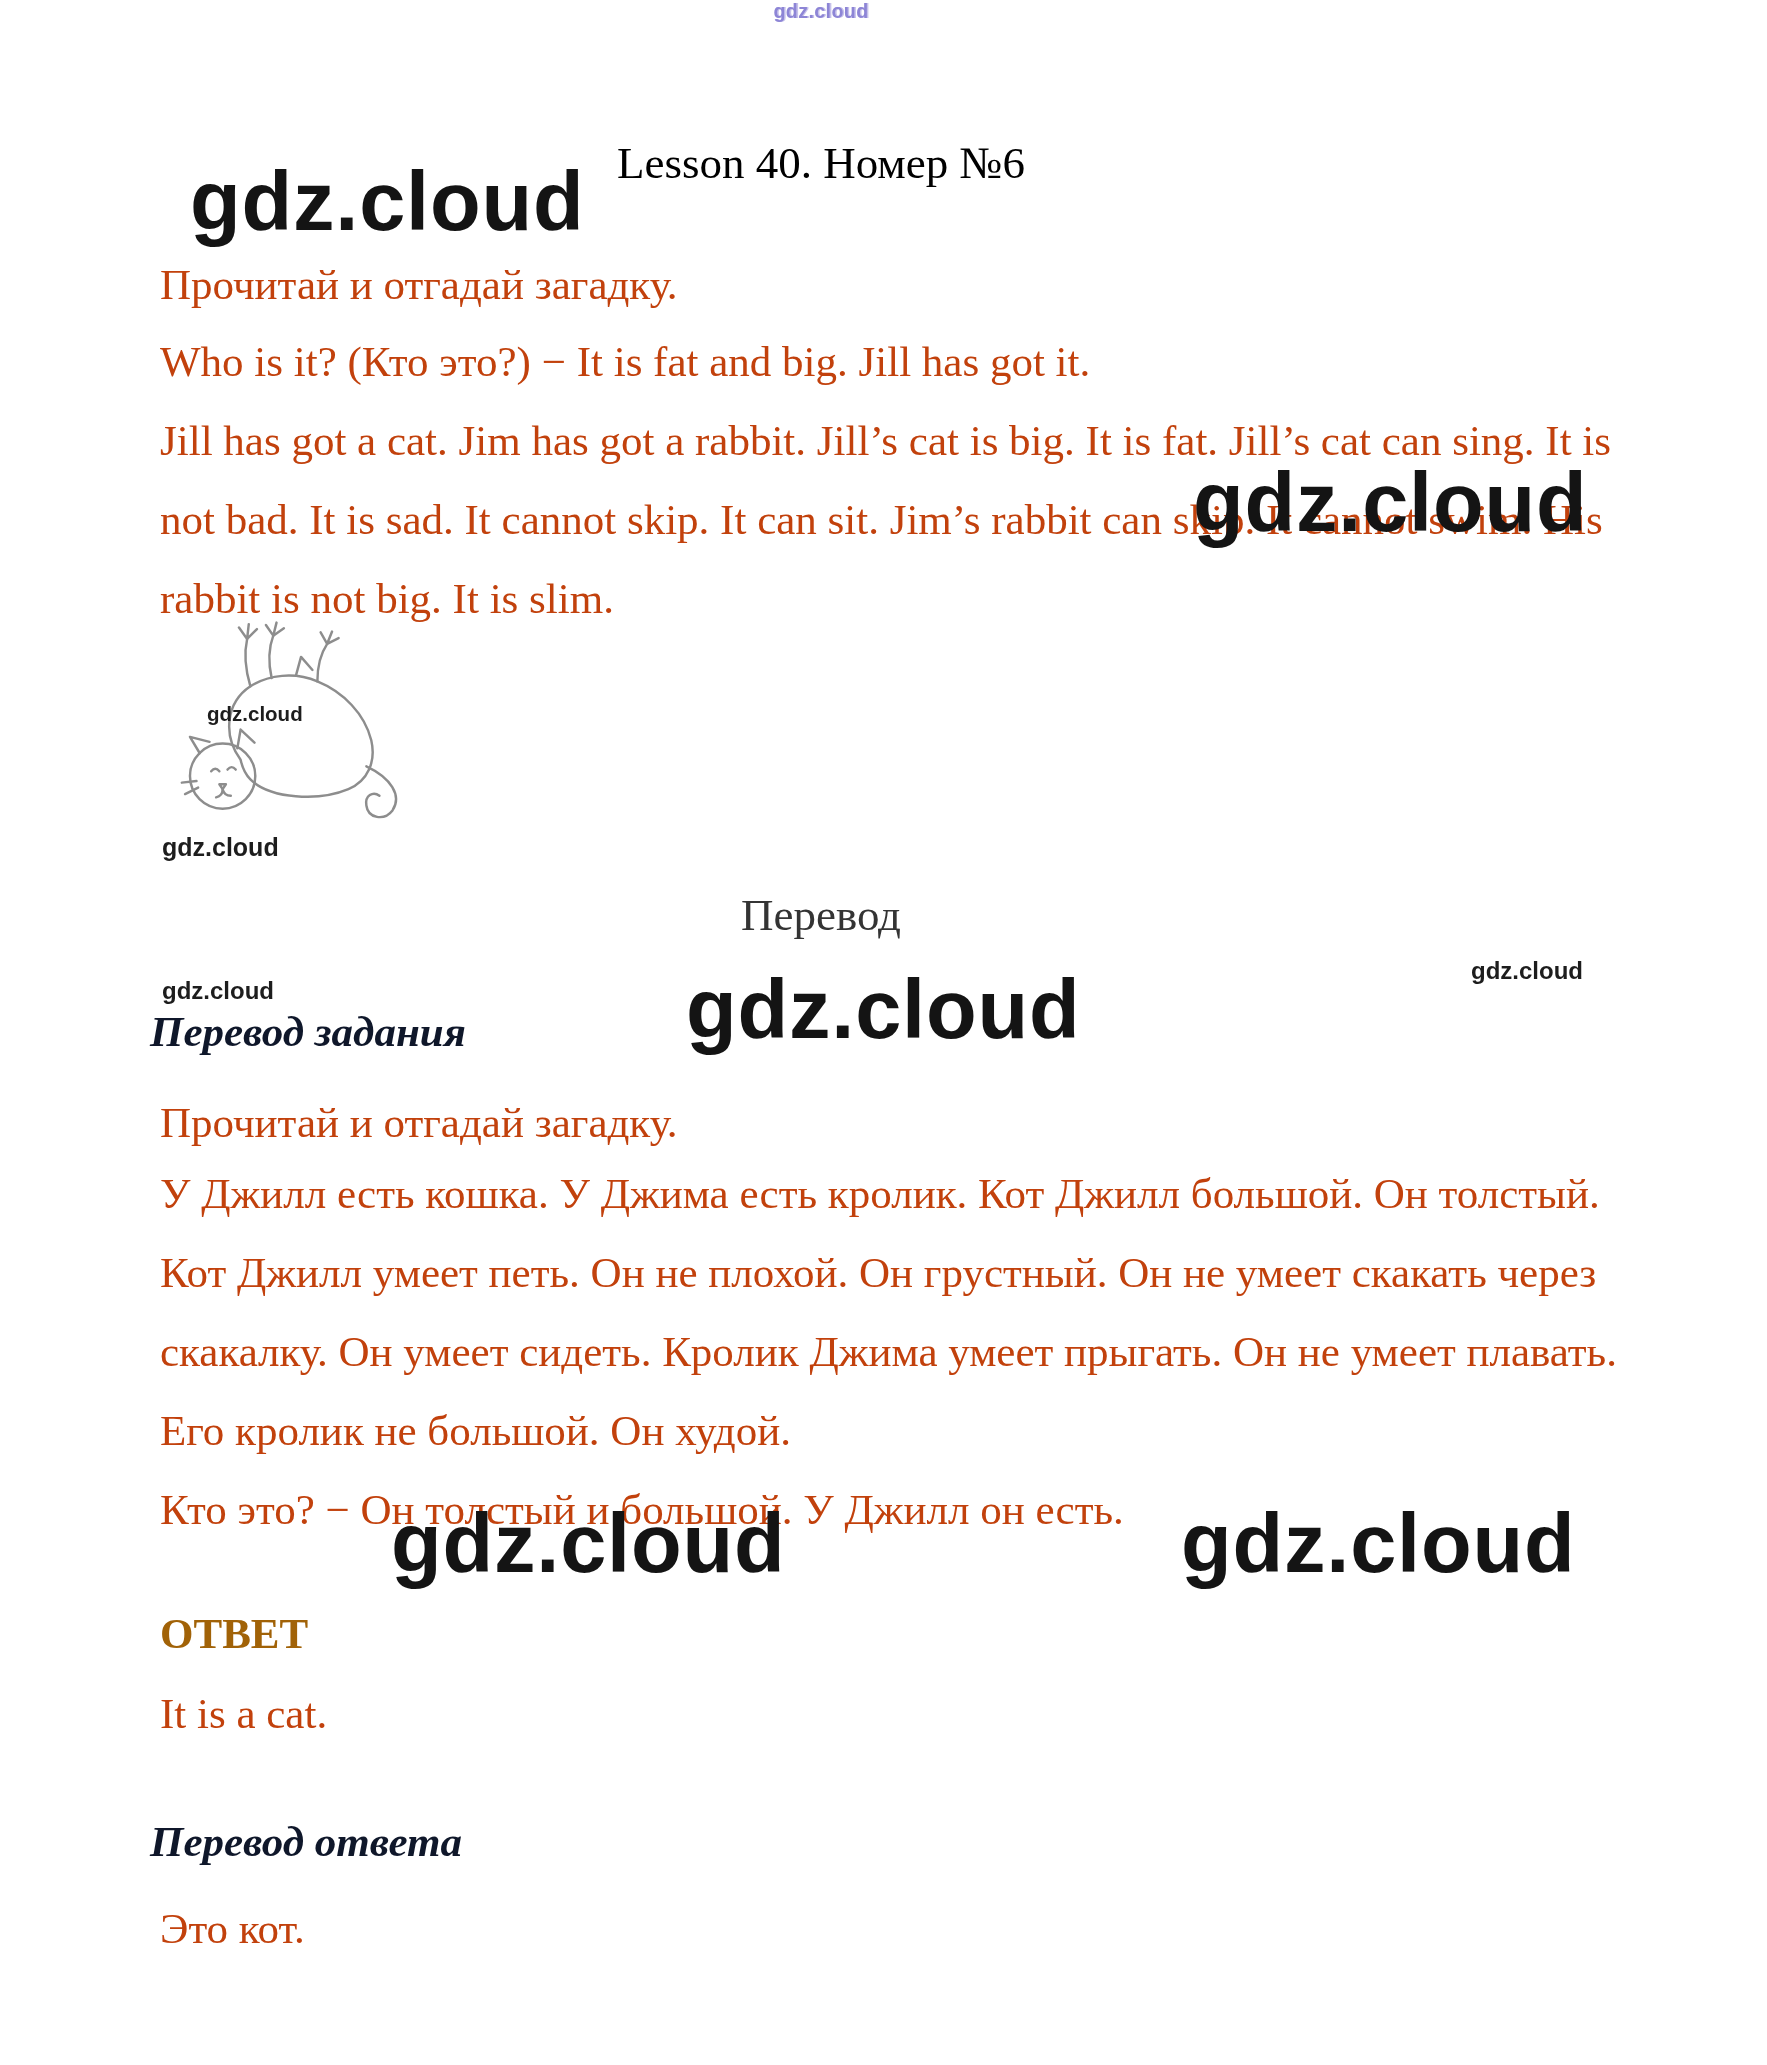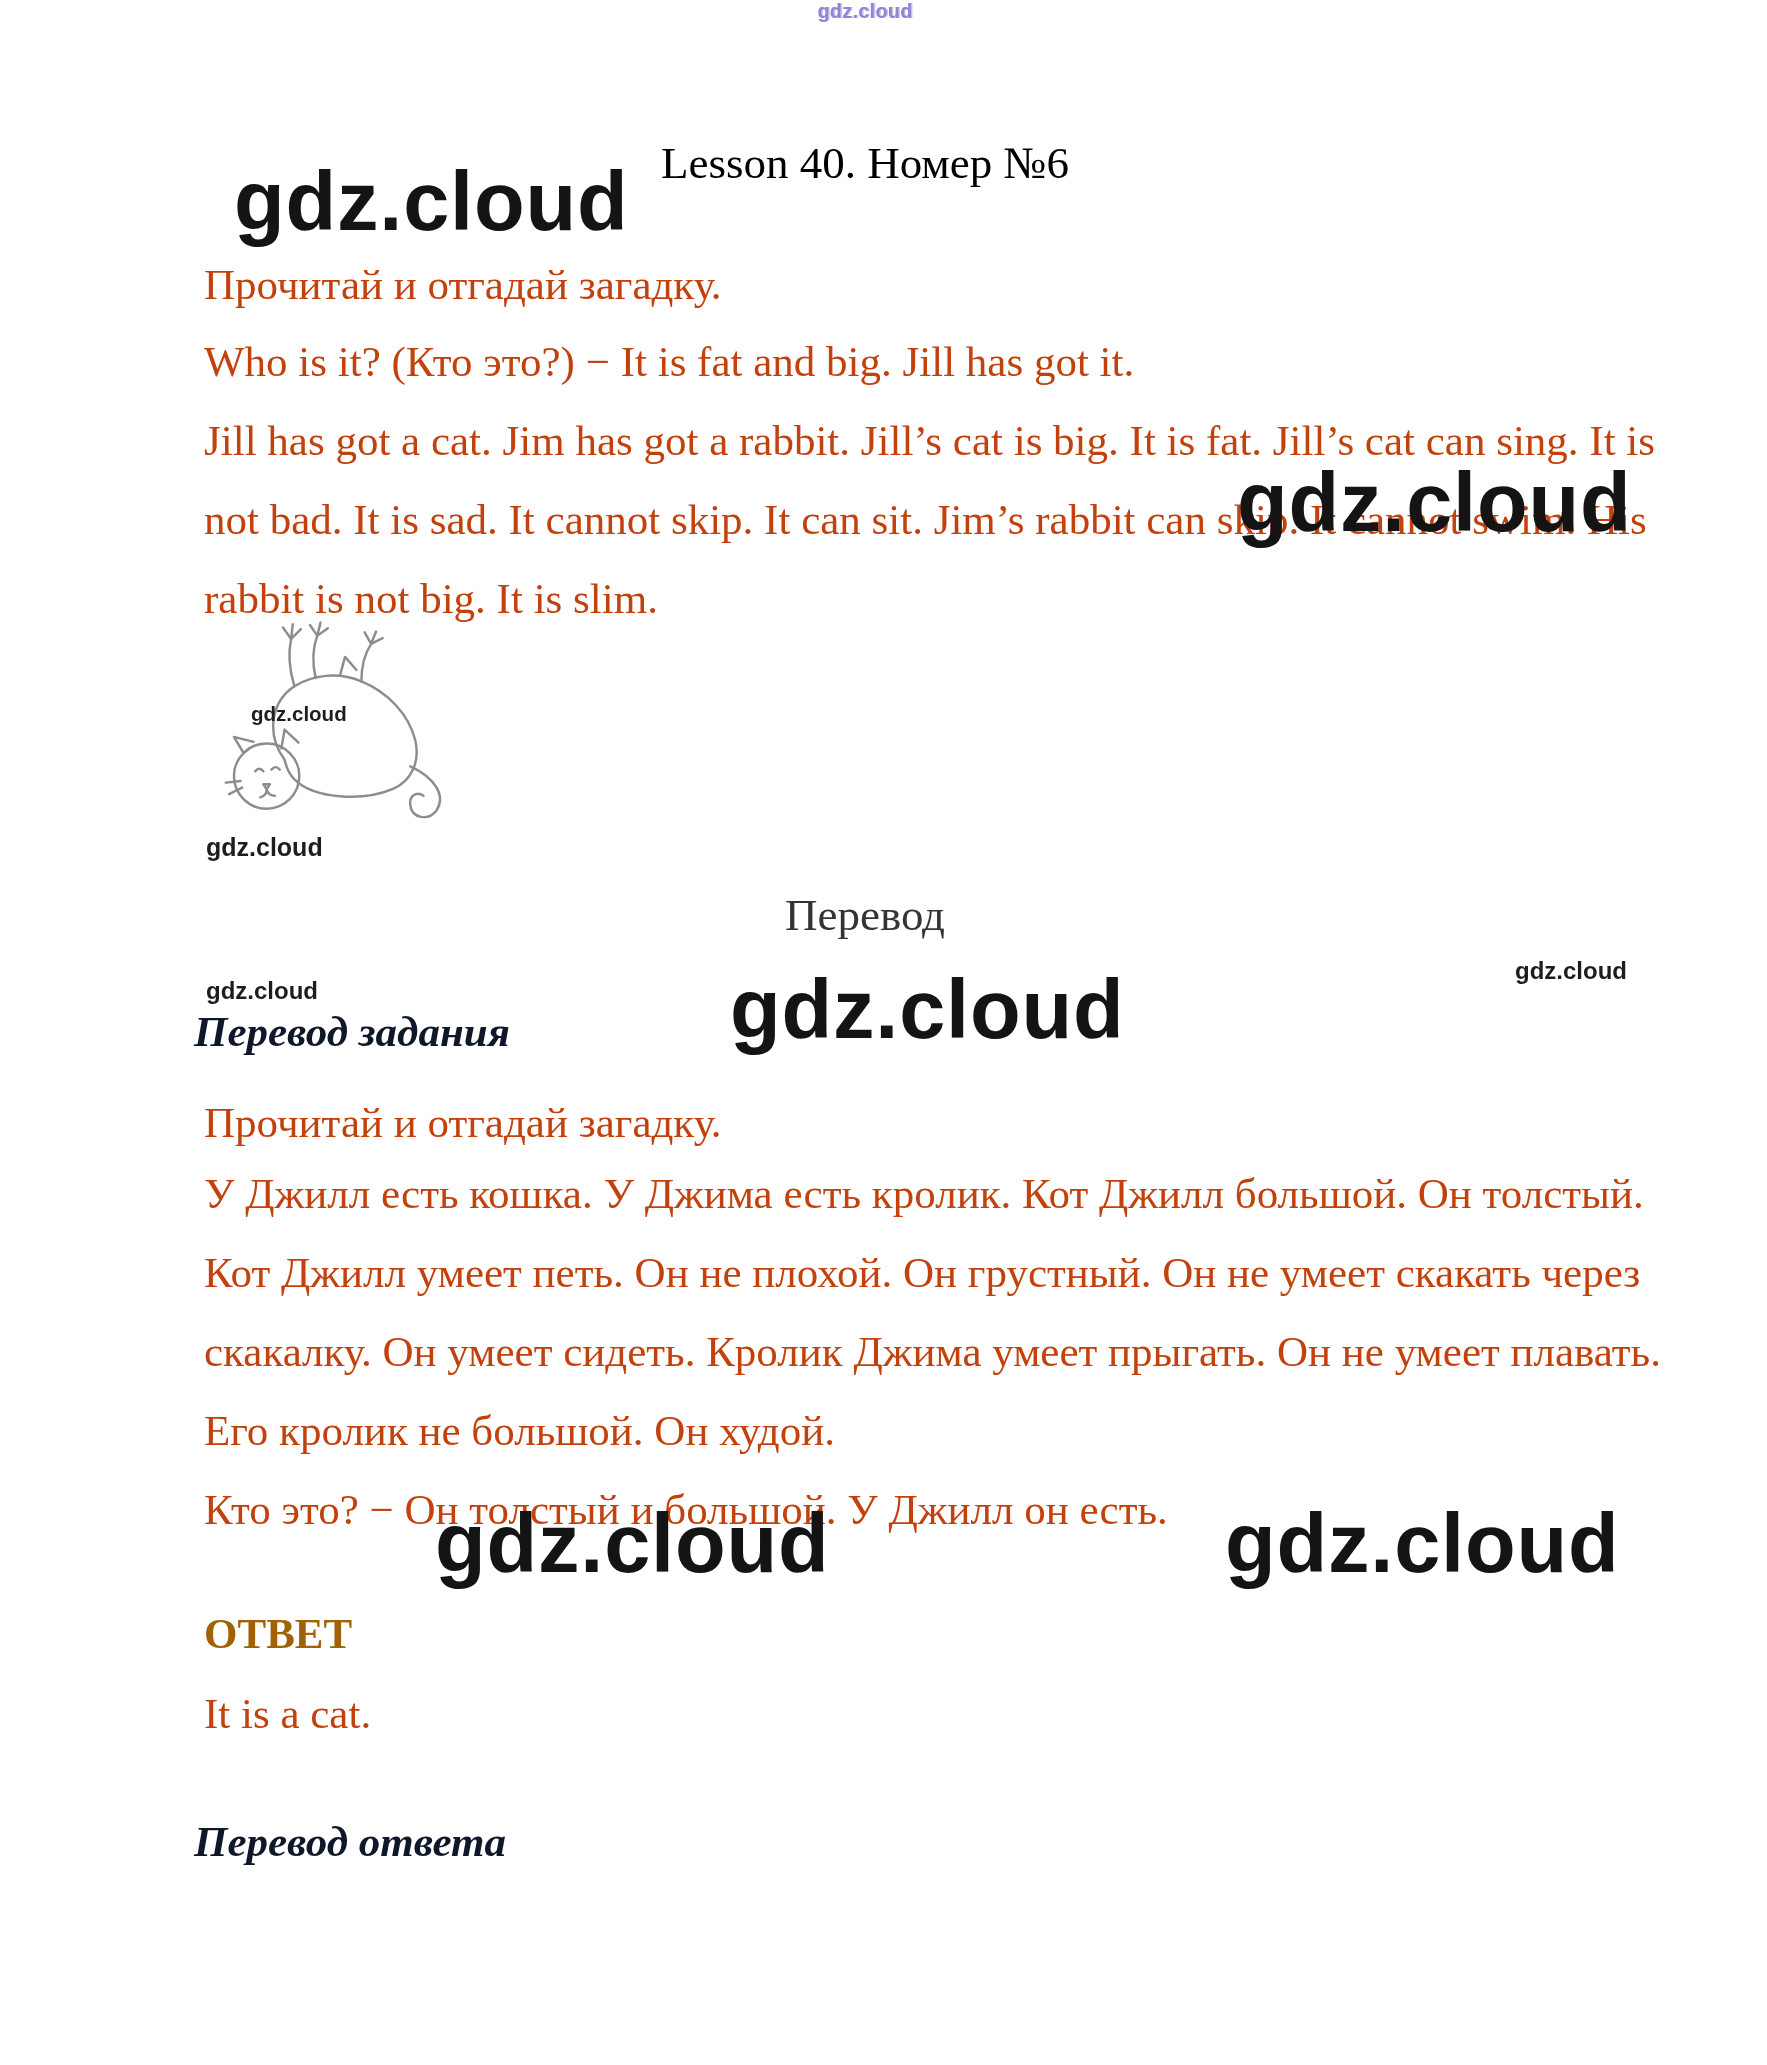--- a/index.html
+++ b/index.html
@@ -8,21 +8,20 @@
     background: #ffffff;
   }
   .page {
     position: relative;
     width: 1642px;
     height: 2065px;
     background: #ffffff;
     overflow: hidden;
     font-family: "Liberation Serif", serif;
     color: #3f3f3f;
-    margin-left: 44px;
   }
 
   
   .wm-top {
     position: absolute;
     top: 0px;
     left: 0;
     right: 0;
     text-align: center;
     font-family: "Liberation Sans", sans-serif;
@@ -196,15 +195,16 @@
 
   <div class="para solution-text">
     <div class="line-block">У Джилл есть кошка. У Джима есть кролик. Кот Джилл большой. Он толстый. Кот Джилл умеет петь. Он не плохой. Он грустный. Он не умеет скакать через скакалку. Он умеет сидеть. Кролик Джима умеет прыгать. Он не умеет плавать. Его кролик не большой. Он худой.</div>
     <div class="line-block">Кто это? − Он толстый и большой. У Джилл он есть.</div>
   </div>
 
   <div class="answer-head">ОТВЕТ</div>
   <div class="para answer-en">It is a cat.</div>
 
   <div class="sub-head h2">Перевод ответа</div>
+  <div class="para answer-ru">Это кот.</div>
 
 </div>
 
 
 </body></html>

